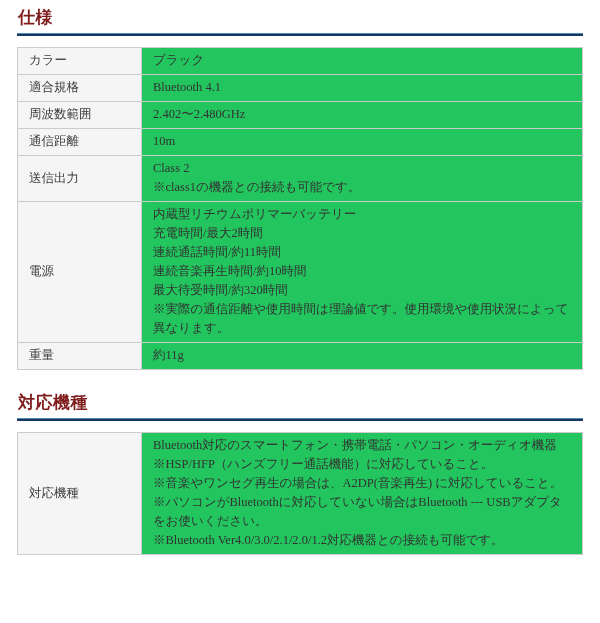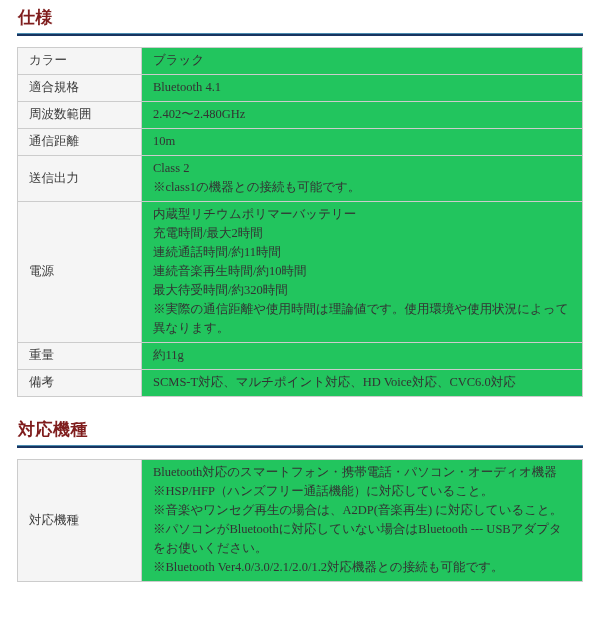--- a/index.html
+++ b/index.html
@@ -77,24 +77,20 @@
 充電時間/最大2時間
 連続通話時間/約11時間
 連続音楽再生時間/約10時間
 最大待受時間/約320時間
 ※実際の通信距離や使用時間は理論値です。使用環境や使用状況によって異なります。</td>
         </tr>
         <tr>
           <th>重量</th>
           <td>約11g</td>
         </tr>
-        <tr>
-          <th>備考</th>
-          <td>SCMS-T対応、マルチポイント対応、HD Voice対応、CVC6.0対応</td>
-        </tr>
       </tbody>
     </table>
   </section>
 
   <section class="sec">
     <h2 class="sec-title">対応機種</h2>
     <div class="sec-rule"></div>
     <table class="spec">
       <tbody>
         <tr>

